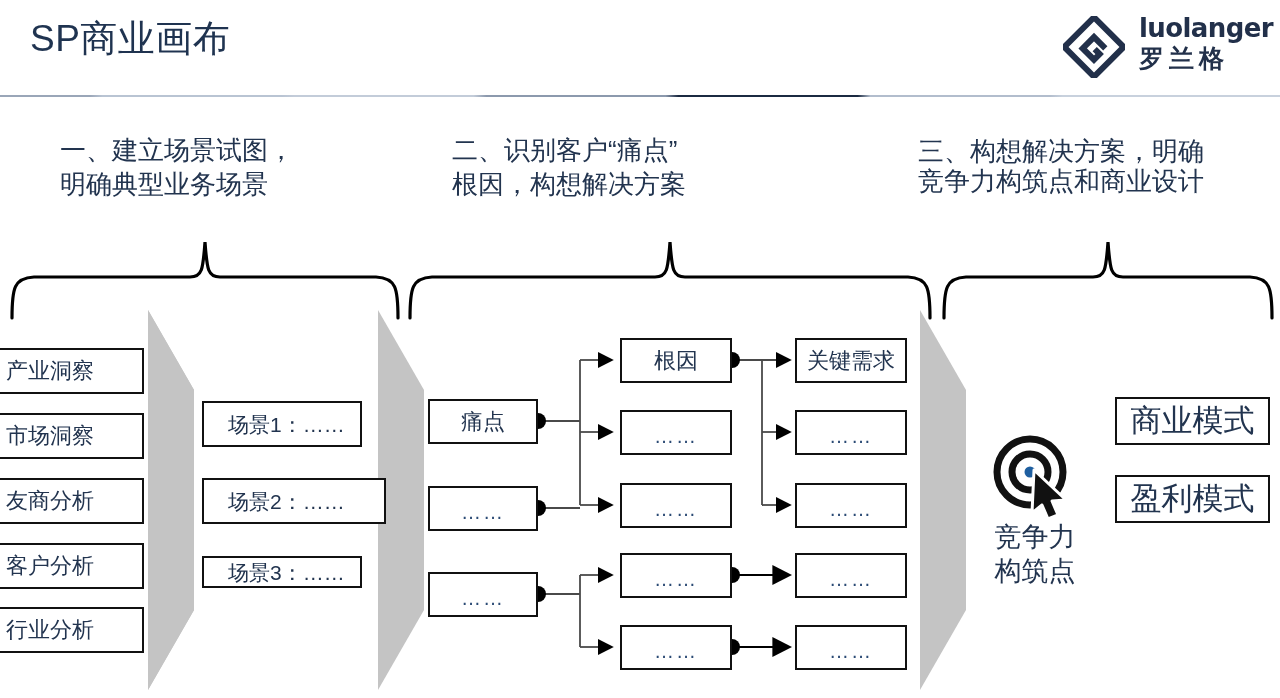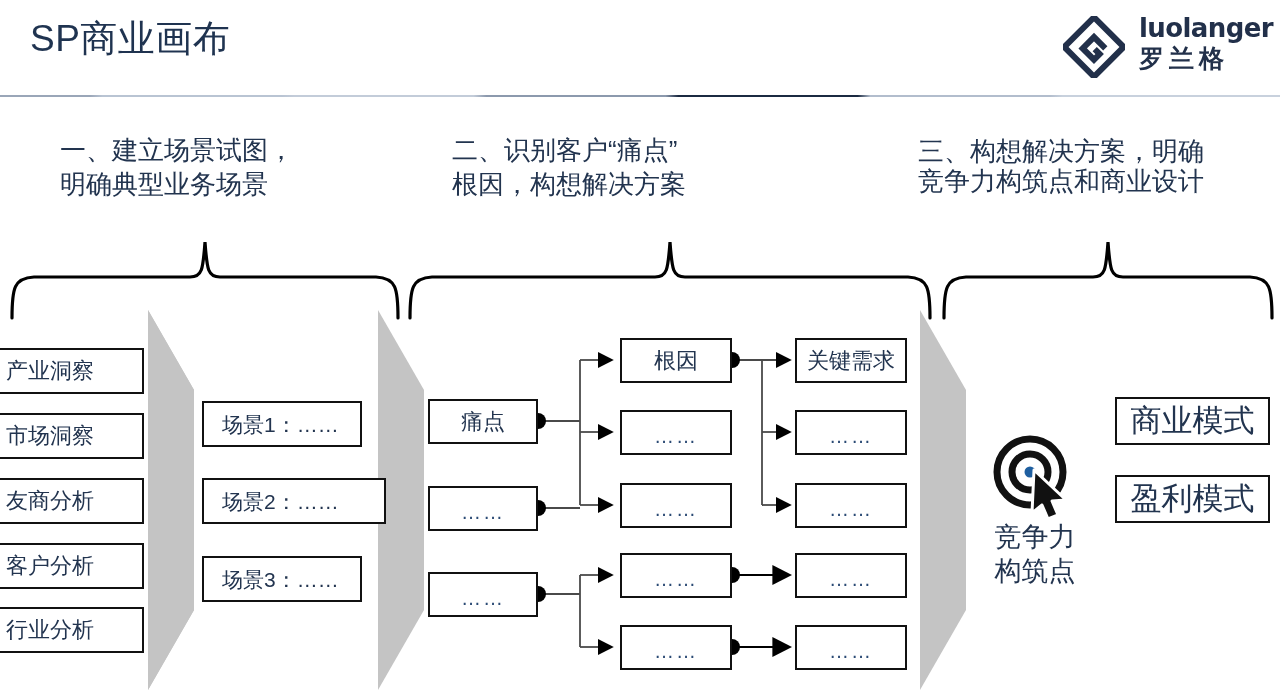--- a/index.html
+++ b/index.html
@@ -131,21 +131,21 @@
     font-size: 22px;
     border-width: 2px;
   }
   .box.model {
     font-size: 31px;
     justify-content: center;
     padding-bottom: 2px;
   }
   .box.scene {
     font-size: 21px;
-    padding-left: 18px;
+    padding-left: 24px;
     justify-content: flex-start;
   }
 
   
   #wires {
     position: absolute;
     left: 0; top: 0;
     width: 1280px; height: 698px;
     pointer-events: none;
   }
@@ -271,21 +271,21 @@
   <div class="box left-col pad-left" style="left:-4px; top:607px; width:148px; height:46px;">
     <span>行业分析</span>
   </div>
 
   <div class="box scene" style="left:202px; top:401px; width:160px; height:46px;">
     <span>场景1：……</span>
   </div>
   <div class="box scene" style="left:202px; top:478px; width:184px; height:46px;">
     <span>场景2：……</span>
   </div>
-  <div class="box scene" style="left:202px; top:556px; width:160px; height:46px;">
+  <div class="box scene" style="left:202px; top:556px; width:160px; height:32px;">
     <span>场景3：……</span>
   </div>
 
   <svg id="wires" viewBox="0 0 1280 698">
     <defs>
       <marker id="ah" markerWidth="9" markerHeight="9" refX="8" refY="4.5" orient="auto">
         <path d="M0,0 L9,4.5 L0,9 z" fill="#000000"></path>
       </marker>
     </defs>
     <g stroke="#4a4a4a" stroke-width="1.8" fill="none">

